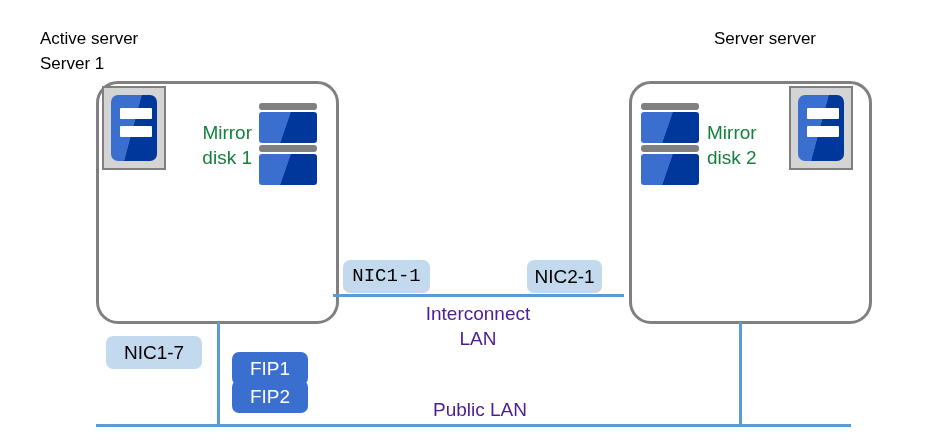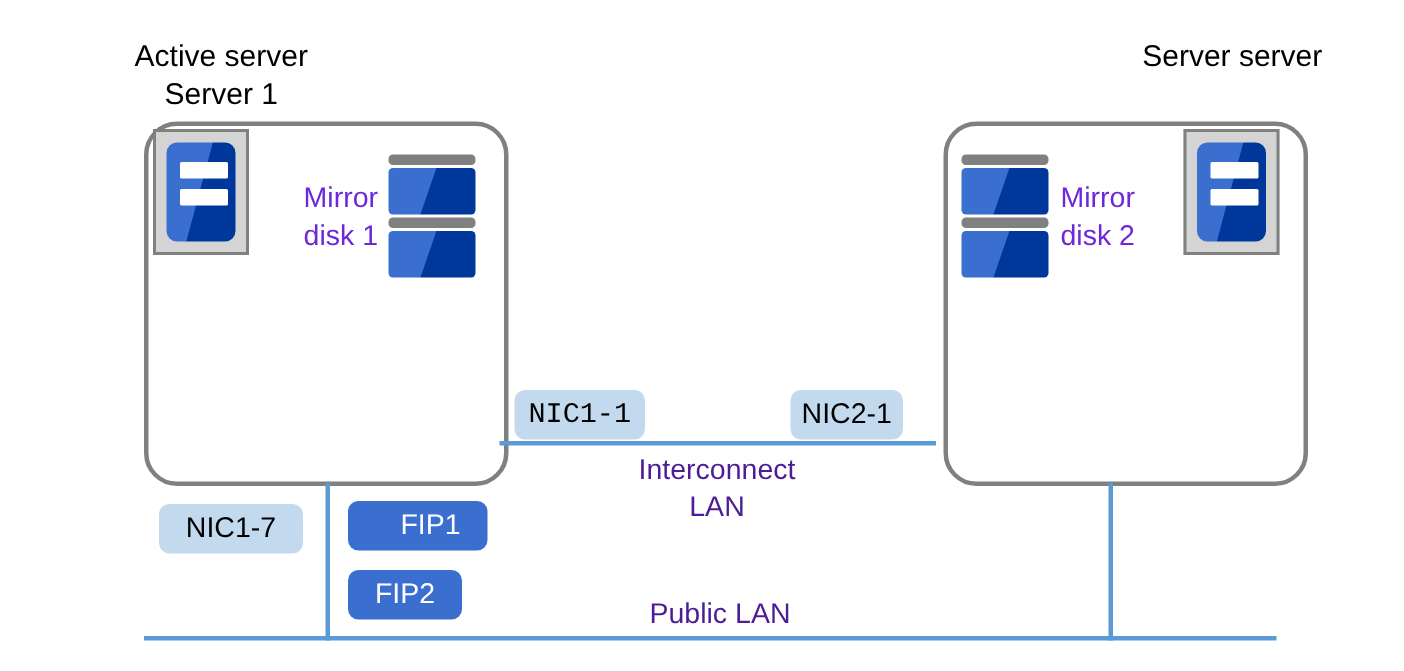--- a/index.html
+++ b/index.html
@@ -12,23 +12,23 @@
     width: 936px;
     height: 447px;
     background: #ffffff;
     font-family: "Liberation Sans", sans-serif;
     overflow: hidden;
   }
 
   
   .server-caption {
     position: absolute;
-    text-align: center;
+    text-align: left;
     color: #000000;
-    font-size: 20px;
+    font-size: 17px;
     line-height: 25px;
     white-space: nowrap;
   }
   #caption-left  { left: 40px;  top: 26px; width: 215px; }
   #caption-right { left: 714px; top: 26px; width: 215px; }
 
   
   .server-box {
     position: absolute;
     border: 3px solid #808080;
@@ -97,21 +97,21 @@
     margin-top: 2px;
     border-radius: 3px;
     background: linear-gradient(109deg, #3a6fd0 0%, #3a6fd0 46%, #00379b 47%, #00379b 100%);
   }
   #disk-left  { left: 259px; top: 103px; }
   #disk-right { left: 641px; top: 103px; }
 
   
   .disk-label {
     position: absolute;
-    color: #6d28d9;
+    color: #15803d;
     font-size: 19px;
     line-height: 25px;
     white-space: nowrap;
   }
   #disk-label-left  { left: 190px; top: 120px; text-align: right; width: 62px; }
   #disk-label-right { left: 707px; top: 120px; text-align: left;  width: 100px; }
 
   
   .lan-line {
     position: absolute;
@@ -182,21 +182,21 @@
     border-radius: 7px;
     color: #ffffff;
     font-size: 19px;
     height: 33px;
     line-height: 33px;
     text-align: center;
     white-space: nowrap;
     left: 232px;
     width: 76px;
   }
-  #fip-1 { top: 334px; padding-left: 17px; }
+  #fip-1 { top: 352px; }
   #fip-2 { top: 380px; }
 </style>
 </head>
 <body>
 
 <div id="canvas">
 
   <div id="caption-left" class="server-caption">
     <div>Active server</div>
     <div>Server 1</div>

